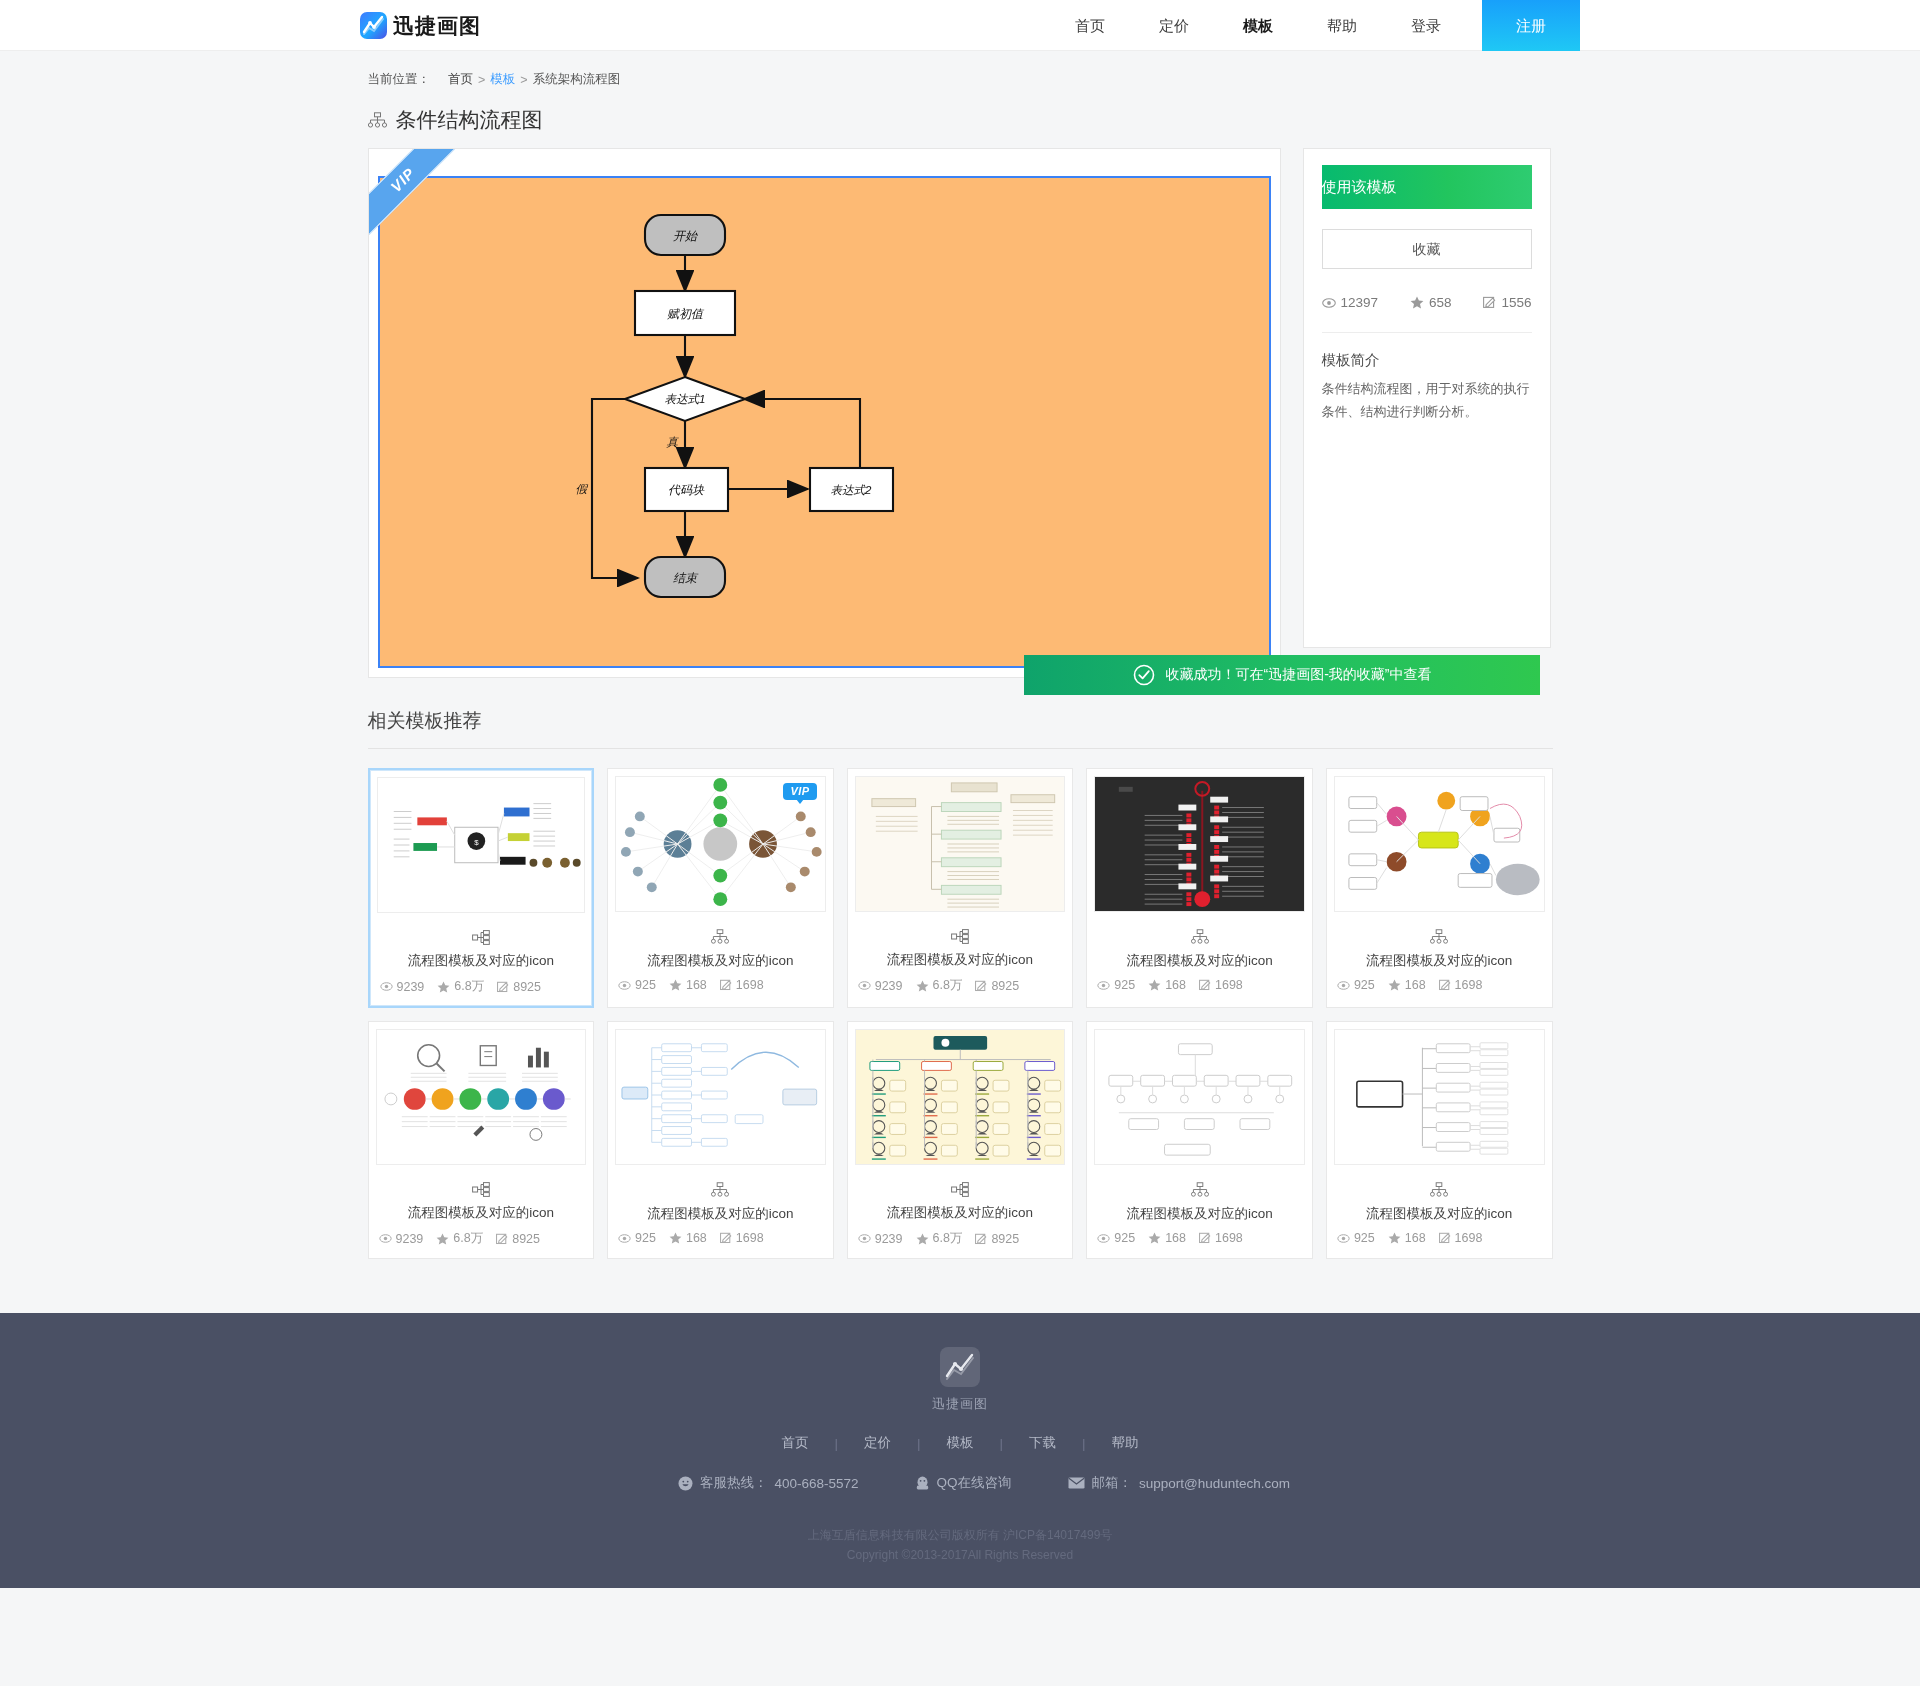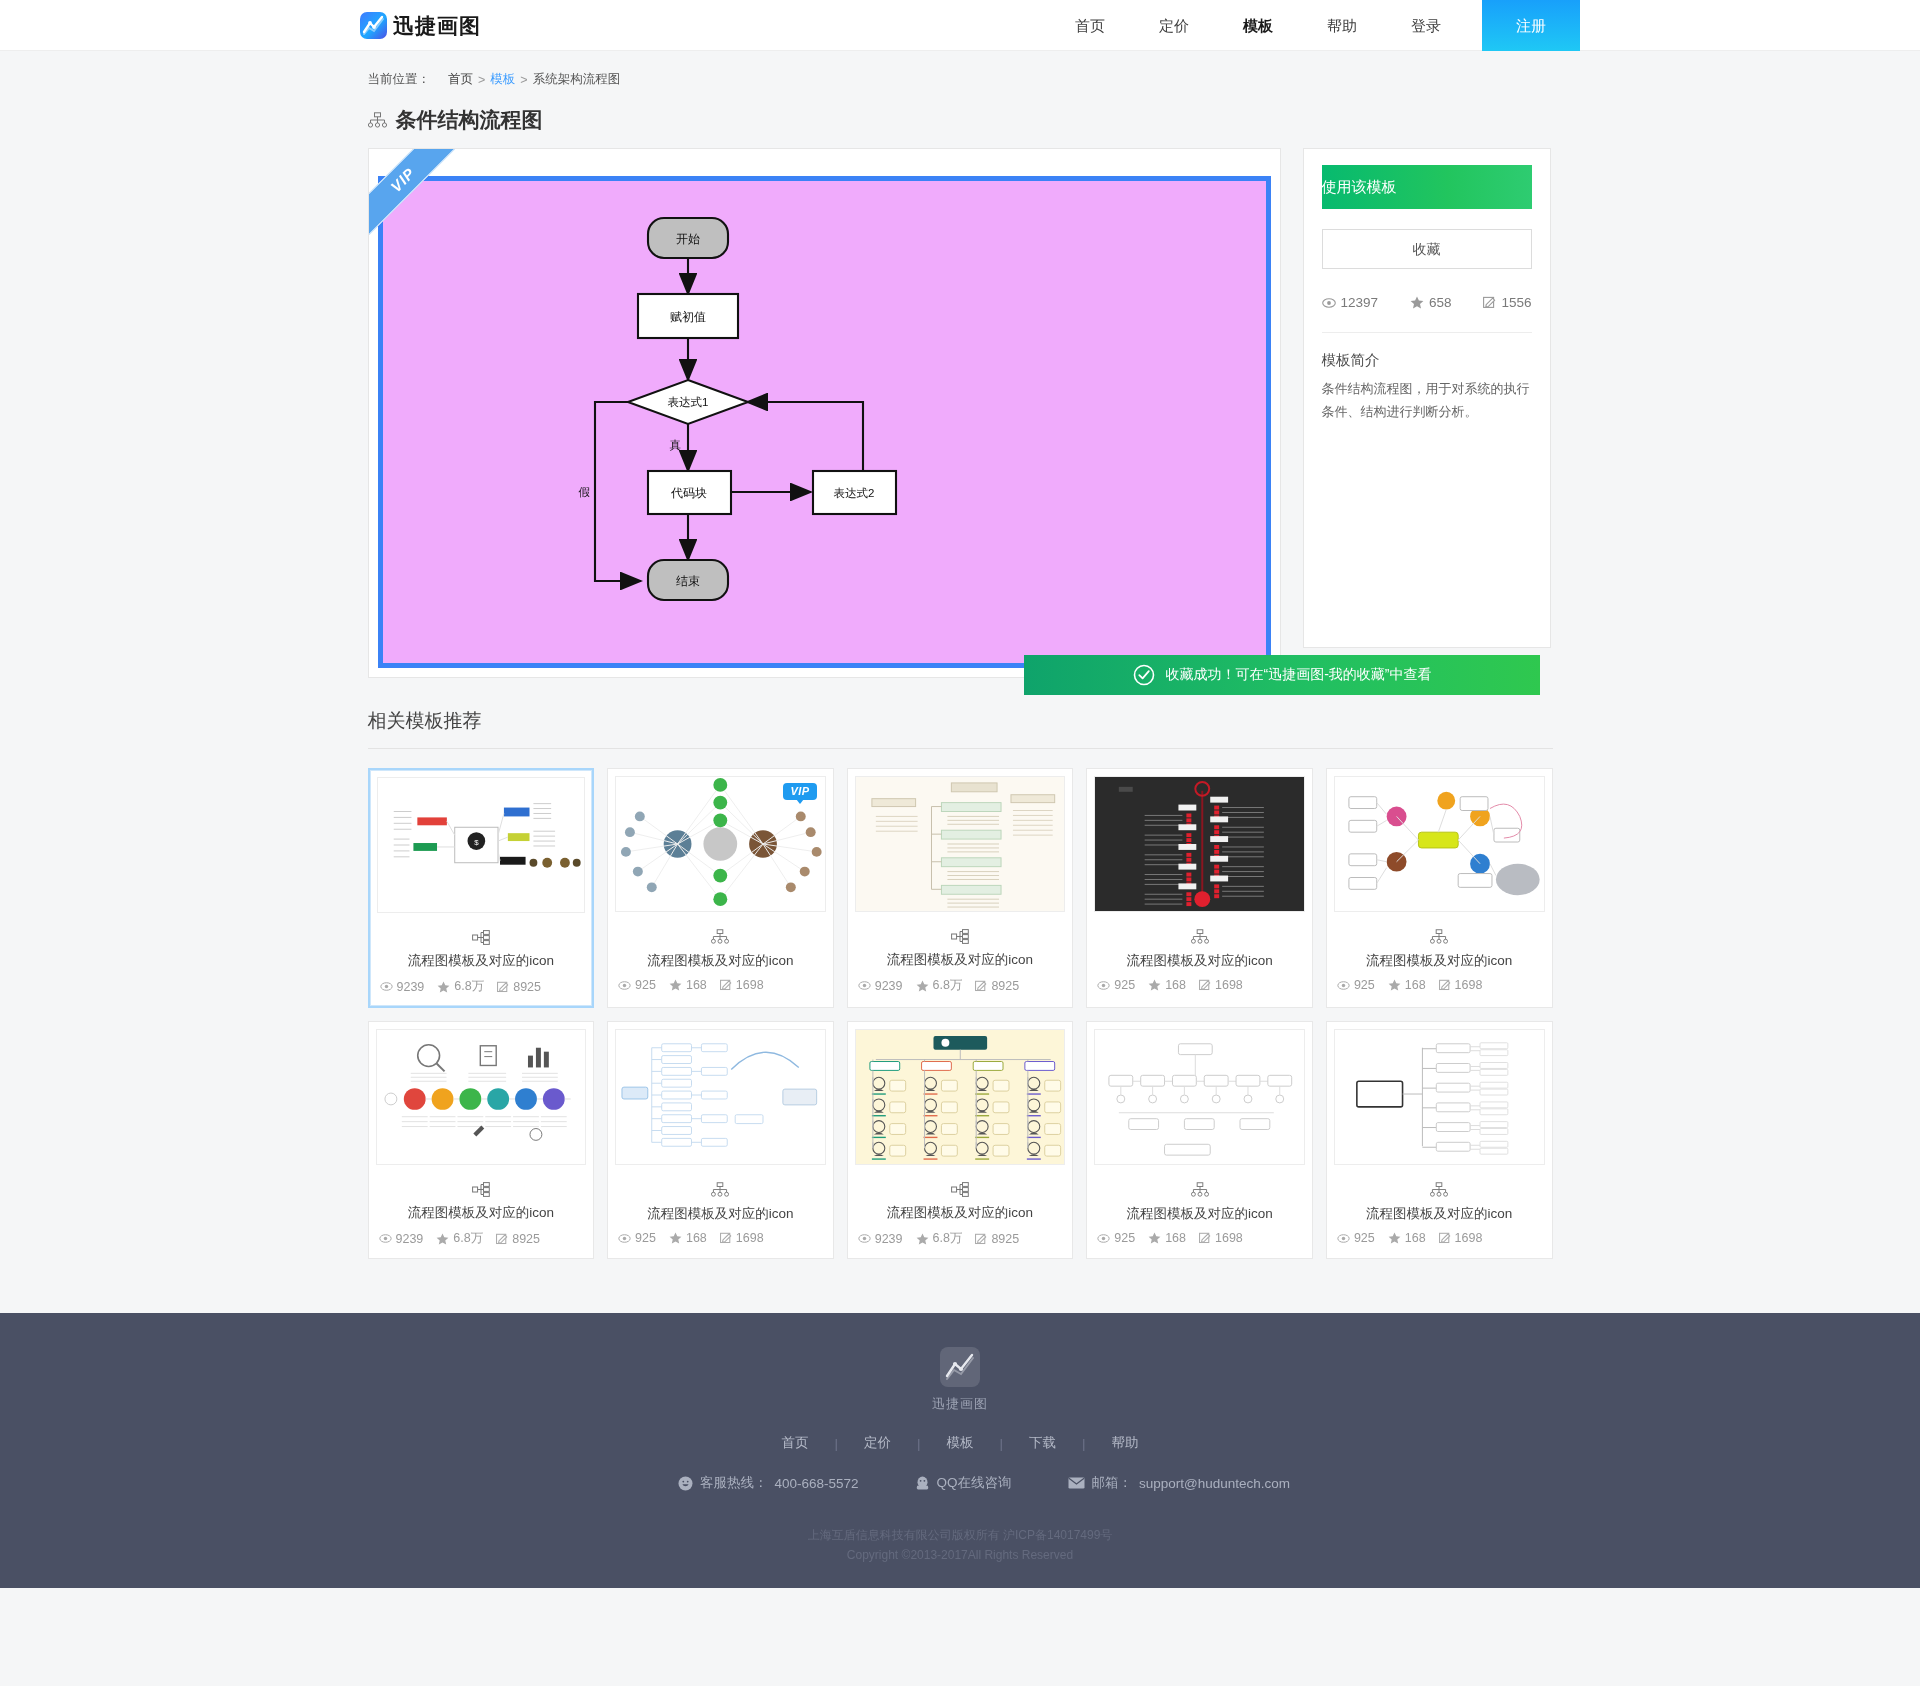--- a/index.html
+++ b/index.html
@@ -90,39 +90,40 @@
   .breadcrumb .bc-link.blue { color: #3c9cff; }
   .breadcrumb .bc-sep { color: #999; }
   .breadcrumb .bc-current { color: #555; }
 
   .page-title-row {
     display: flex;
     align-items: center;
     gap: 9px;
     padding: 10px 0 14px 0;
   }
-  .page-title { font-size: 21px; color: #333; font-weight: 700; }
+  .page-title { font-size: 21px; color: #333; font-weight: 400; }
 
   
   .main-cols { display: flex; gap: 22px; align-items: flex-start; }
 
   .preview-card {
     width: 913px;
     background: #ffffff;
     border: 1px solid #e6e6e6;
     padding: 9px;
     position: relative;
     height: 530px;
   }
   .preview-inner {
     position: absolute;
     left: 9px; top: 27px; right: 9px; bottom: 9px;
-    border: 5px solid #3b82f6;
-    background: #f0abfc;
+    border: 2px solid #3b82f6;
+    background: #fdba74;
     overflow: hidden;
+    font-style: italic;
   }
   .vip-ribbon {
     position: absolute;
     left: 0; top: 0;
     width: 86px; height: 86px;
     overflow: hidden;
     z-index: 5;
     pointer-events: none;
   }
   .vip-ribbon .band {

